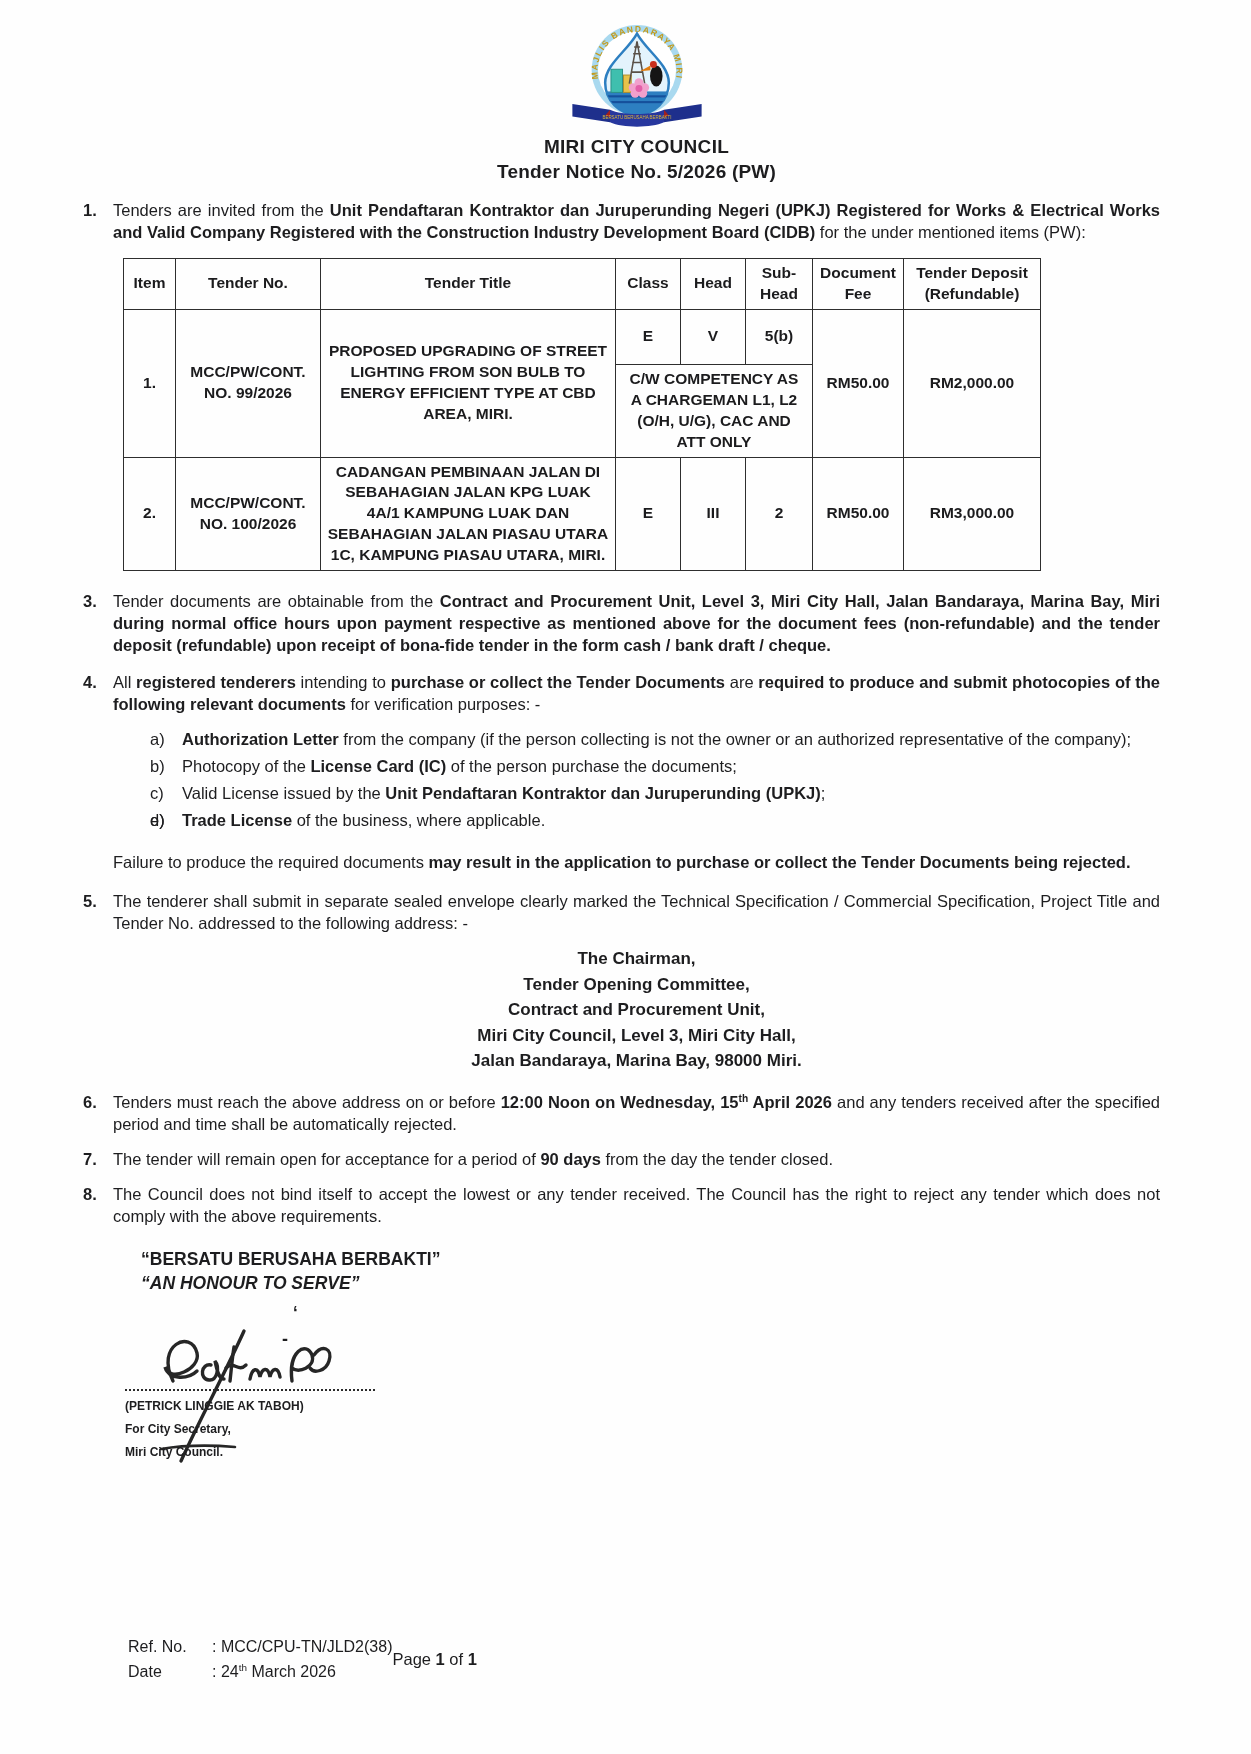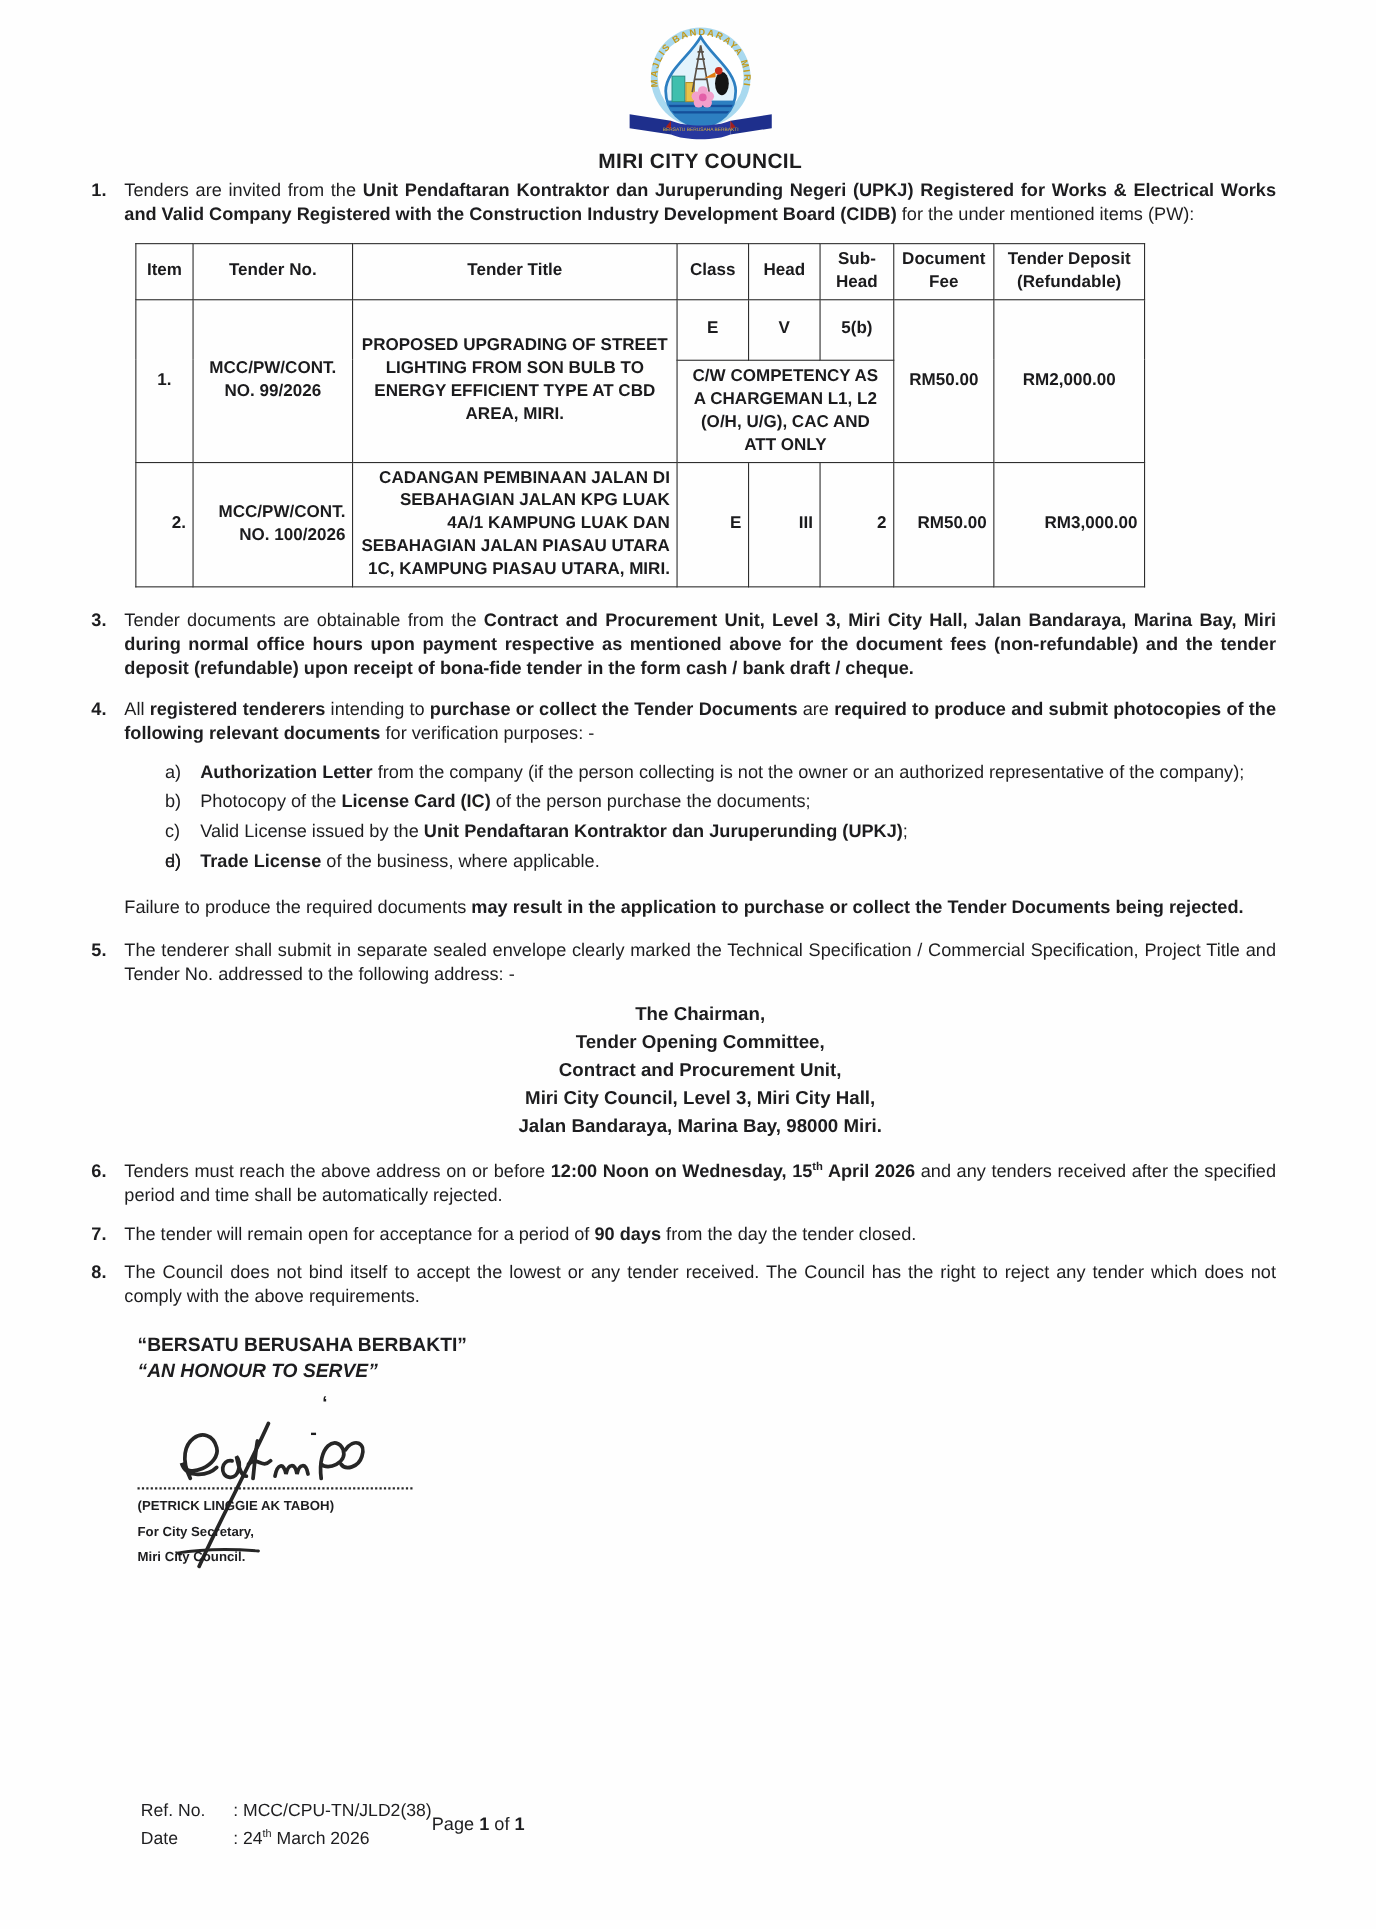--- a/index.html
+++ b/index.html
@@ -24,30 +24,30 @@
   table.tender td,table.tender th{
     border:1.6px solid #2e2e2e;font-weight:700;font-size:15.5px;color:#1b1b1d;
     text-align:center;vertical-align:middle;padding:4px 6px;line-height:1.35;
   }
   .pre{white-space:pre-line;}
   td.title-cell{text-align:justify;padding:6px 11px;}
   td.tno-cell{text-align:left;padding-left:13px;}
   tr.head-row th{height:40px;}
   tr.r1a td.sub{height:46px;}
   tr.r1b td{height:76px;}
-  tr.r2 td{height:104px;text-align:right;}
+  tr.r2 td{height:104px;}
 
   .sublist{margin-left:37px;margin-bottom:3px;}
   .subitem{position:relative;padding-left:32px;font-size:16.5px;line-height:22px;text-align:justify;margin-bottom:5px;}
   .subitem .lbl{position:absolute;left:0;top:0;}
   .note{font-size:16.5px;line-height:22px;text-align:justify;margin:20px 0 17px 0;}
 
   .address{text-align:center;font-size:17px;font-weight:700;line-height:25.5px;margin:4px 0 17px 0;}
 
-  .motto{font-size:17.5px;font-weight:700;line-height:24px;margin-left:12px;}
+  .motto{font-size:17.5px;font-weight:700;line-height:24px;margin-left:28px;}
   .motto .line{display:block;}
 
   .sig-block{position:relative;margin-left:12px;margin-top:10px;height:180px;}
   .sig-mark1{position:absolute;left:168px;top:-2px;font-size:17px;font-weight:700;}
   .sig-mark2{position:absolute;left:157px;top:24px;font-size:18px;font-weight:700;}
   .sig-svg{position:absolute;left:-12px;top:16px;pointer-events:none;}
   .dotted-line{position:absolute;left:0;top:84px;width:250px;border-bottom:2.5px dotted #2a2a2a;}
   .sig-text{position:absolute;left:0;top:90px;font-size:12px;font-weight:700;line-height:23px;}
 
   .footer{position:absolute;left:128px;right:91px;top:1634px;display:flex;align-items:center;font-size:16px;}
@@ -101,20 +101,21 @@
         <g>
           <path d="M38,85 L77,91 L77,104 L38,98 Z" fill="#1e2f8c"></path>
           <path d="M172,85 L133,91 L133,104 L172,98 Z" fill="#1e2f8c"></path>
           <path d="M77,91 C90,97 120,97 133,91 L133,104 C120,110 90,110 77,104 Z" fill="#27379e"></path>
           <path d="M77,91 L72,97 L77,99 Z" fill="#a02020"></path>
           <path d="M133,91 L138,97 L133,99 Z" fill="#a02020"></path>
           <text x="105" y="101" font-size="4.6" text-anchor="middle" fill="#d9b43a">BERSATU BERUSAHA BERBAKTI</text>
         </g>
       </svg>
       <div class="org-name">MIRI CITY COUNCIL</div>
+      <div class="notice-title">Tender Notice No. 5/2026 (PW)</div>
     </div>
 
     <div class="item">
       <span class="num">1.</span>
       <span><span>Tenders are invited from the </span><span class="b">Unit Pendaftaran Kontraktor dan Juruperunding Negeri (UPKJ) Registered for </span><span class="b u">Works &amp; Electrical Works</span><span class="b"> and Valid Company Registered with the Construction Industry Development Board (CIDB)</span><span> for the under mentioned items (PW):</span></span>
     </div>
 
     <table class="tender">
       <colgroup>
         <col style="width:52px">

